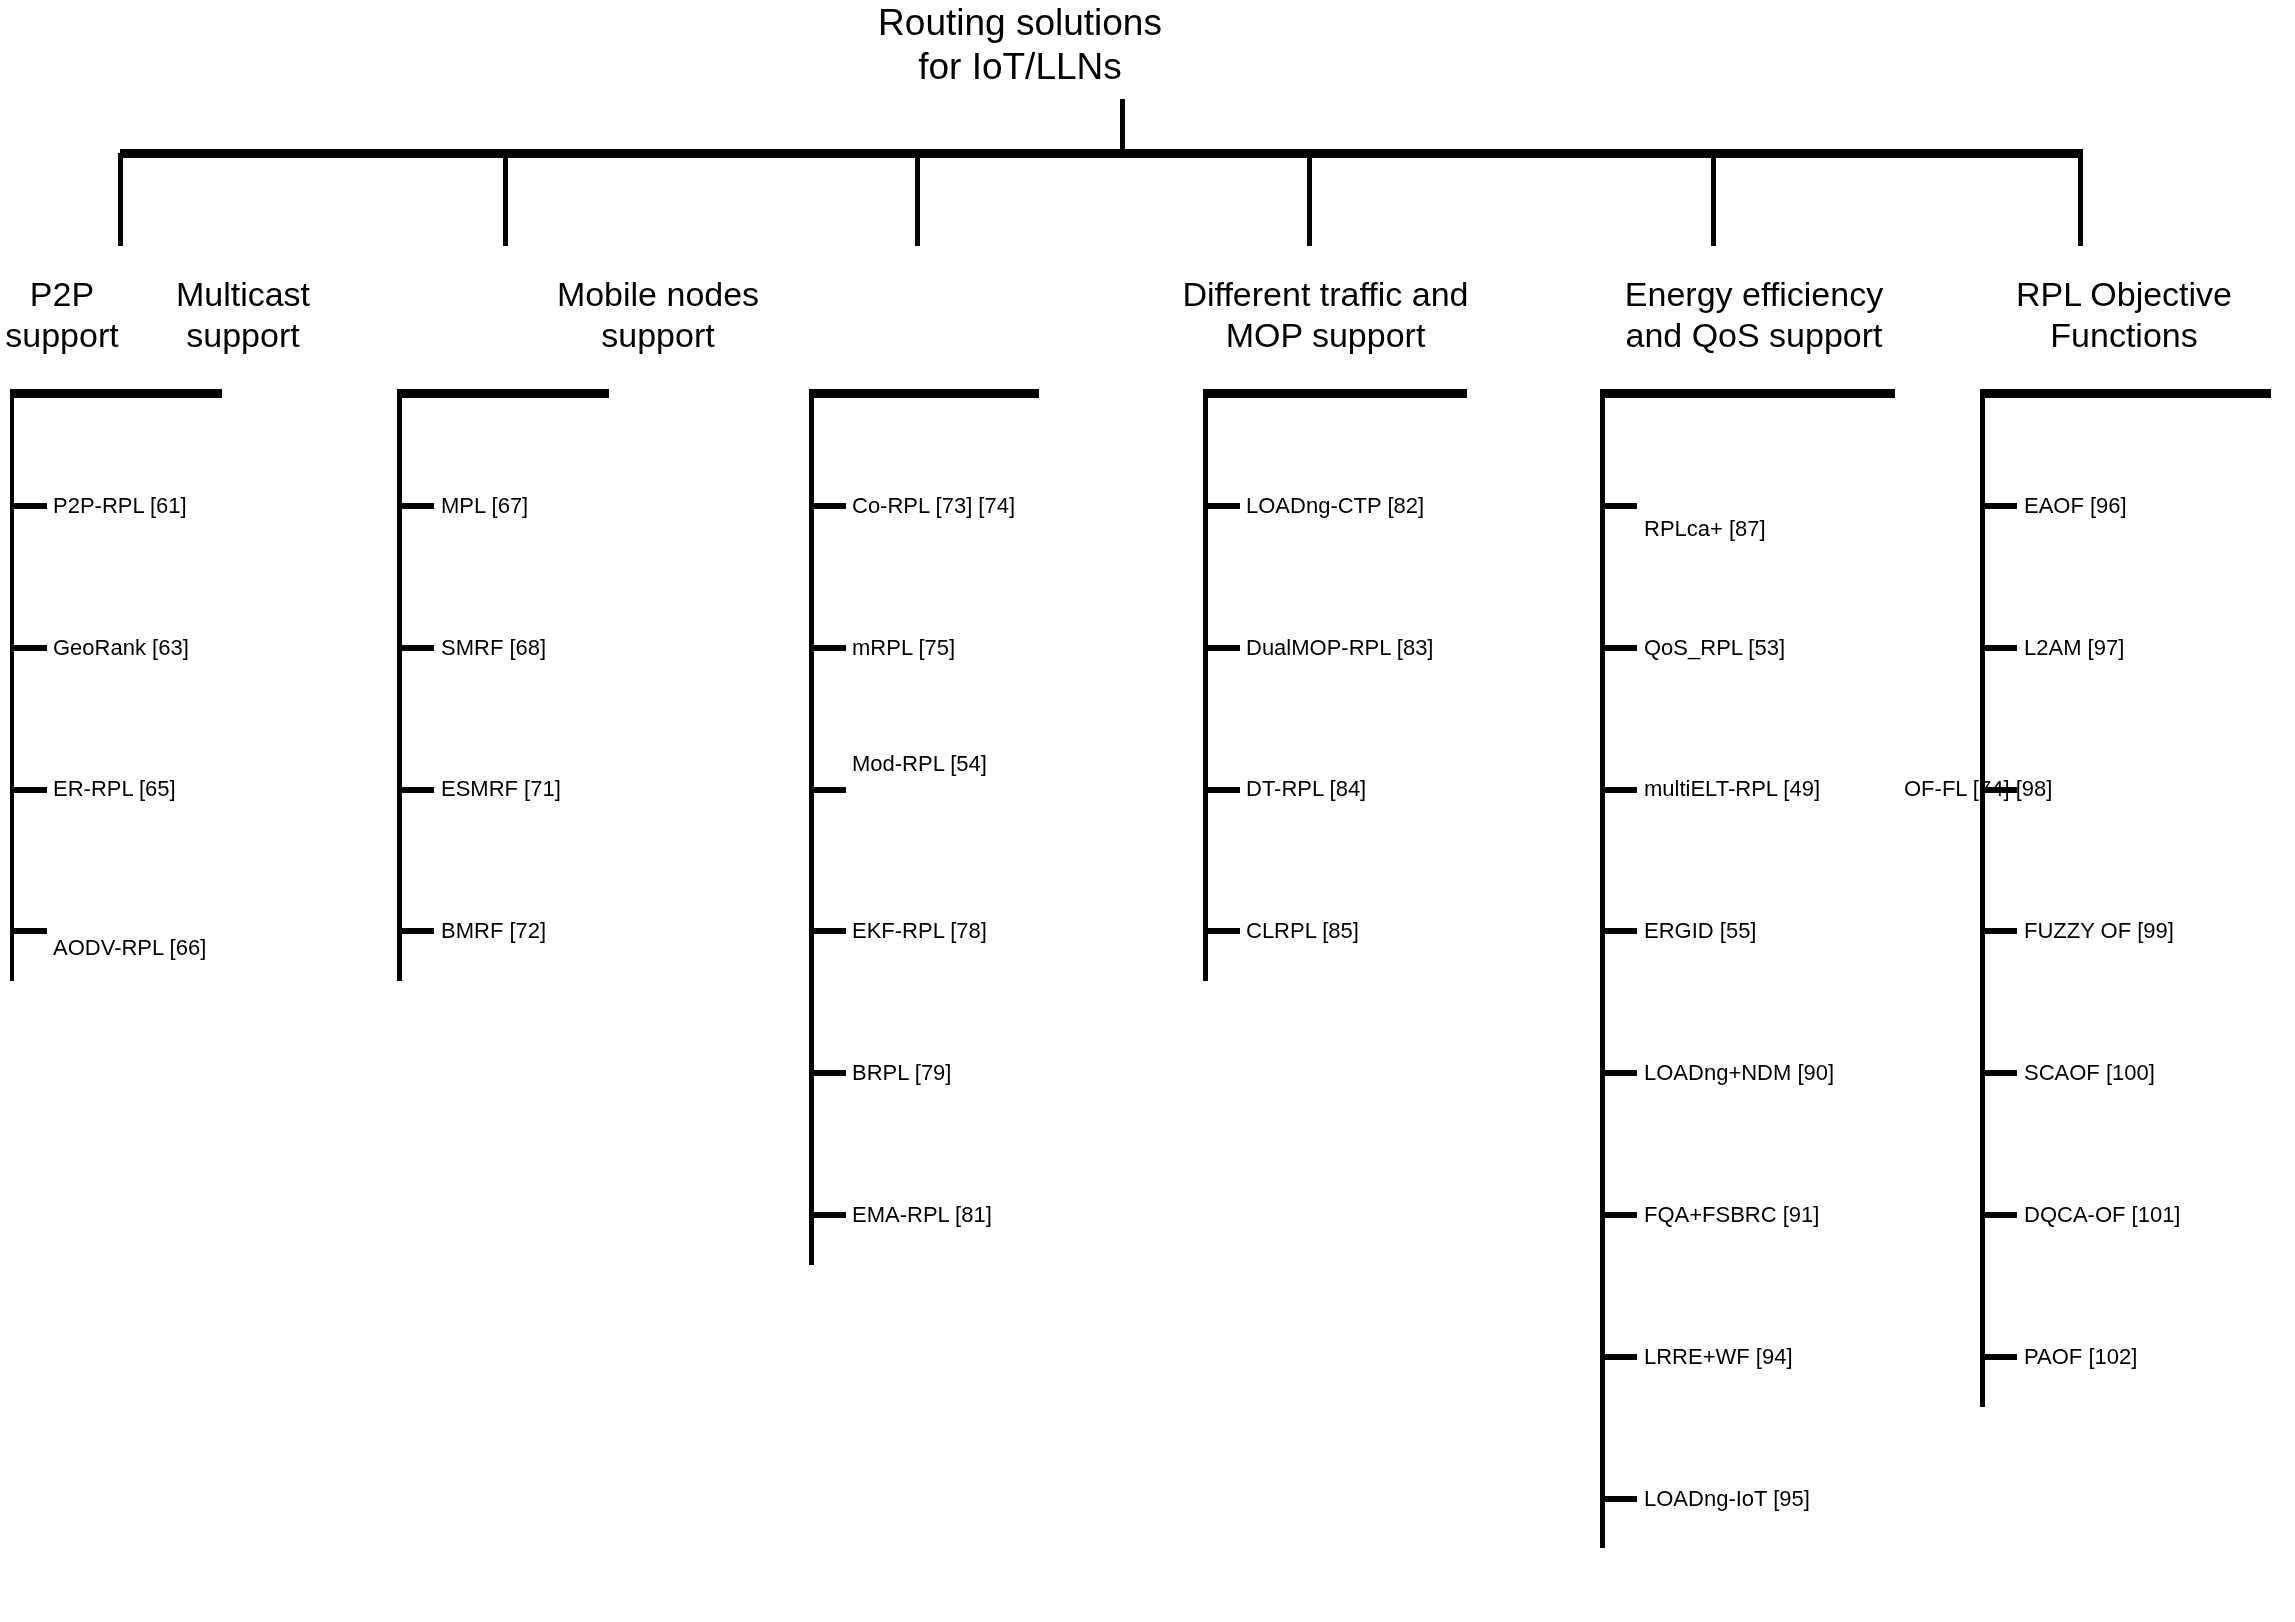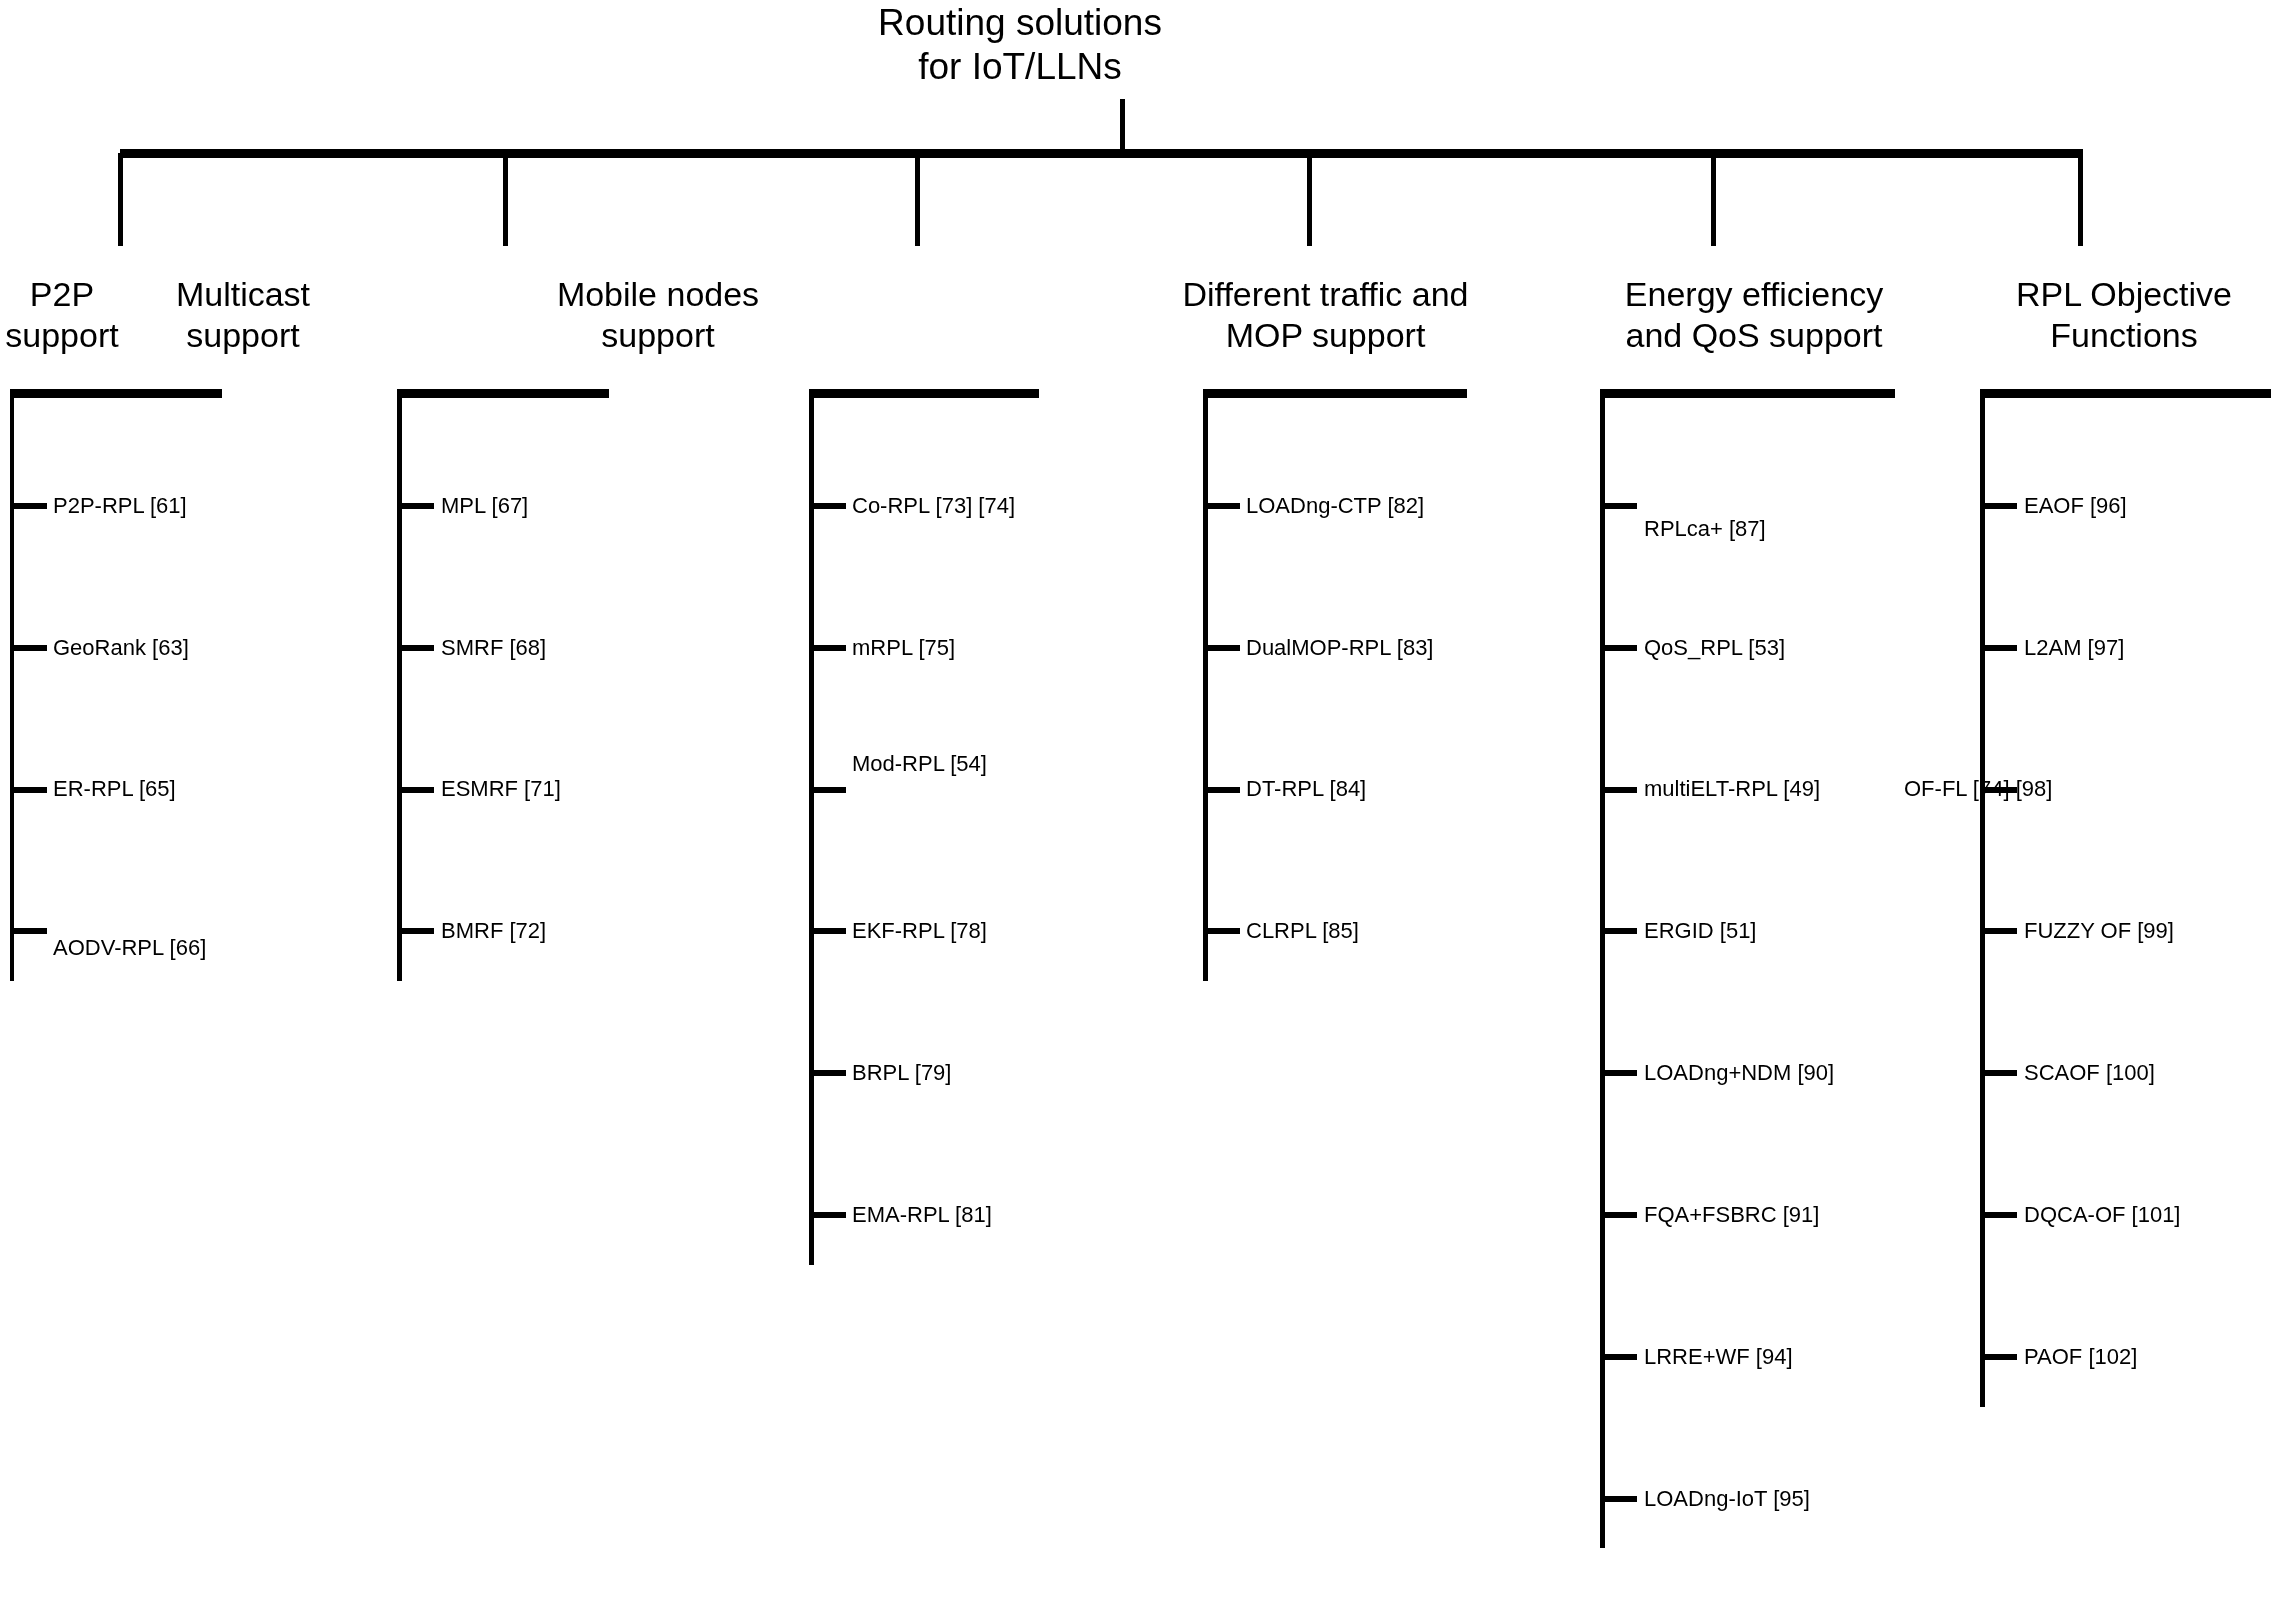--- a/index.html
+++ b/index.html
@@ -134,21 +134,21 @@
 and QoS support</div>
       <div class="hline" style="left: 1600px; top: 389px; width: 295px; height: 9px;"></div>
       <div class="vline" style="left: 1600px; top: 389px; width: 4.8px; height: 1159px;"></div>
       <div class="hline" style="left: 1600px; top: 503px; width: 37px; height: 6.2px;"></div>
       <div class="leaf-label" style="left: 1644px; top: 529px;">RPLca+ [87]</div>
       <div class="hline" style="left: 1600px; top: 645px; width: 37px; height: 6.2px;"></div>
       <div class="leaf-label" style="left: 1644px; top: 648px;">QoS_RPL [53]</div>
       <div class="hline" style="left: 1600px; top: 787px; width: 37px; height: 6.2px;"></div>
       <div class="leaf-label" style="left: 1644px; top: 789px;">multiELT-RPL [49]</div>
       <div class="hline" style="left: 1600px; top: 928px; width: 37px; height: 6.2px;"></div>
-      <div class="leaf-label" style="left: 1644px; top: 931px;">ERGID [51]</div>
+      <div class="leaf-label" style="left: 1644px; top: 931px;">ERGID [55]</div>
       <div class="hline" style="left: 1600px; top: 1070px; width: 37px; height: 6.2px;"></div>
       <div class="leaf-label" style="left: 1644px; top: 1073px;">LOADng+NDM [90]</div>
       <div class="hline" style="left: 1600px; top: 1212px; width: 37px; height: 6.2px;"></div>
       <div class="leaf-label" style="left: 1644px; top: 1215px;">FQA+FSBRC [91]</div>
       <div class="hline" style="left: 1600px; top: 1354px; width: 37px; height: 6.2px;"></div>
       <div class="leaf-label" style="left: 1644px; top: 1357px;">LRRE+WF [94]</div>
       <div class="hline" style="left: 1600px; top: 1496px; width: 37px; height: 6.2px;"></div>
       <div class="leaf-label" style="left: 1644px; top: 1499px;">LOADng-IoT [95]</div>
       <div class="vline" style="left: 2078px; top: 153px; width: 4.8px; height: 93px;"></div>
       <div class="col-header" style="left: 1946px; top: 274px; width: 356px;">RPL Objective

